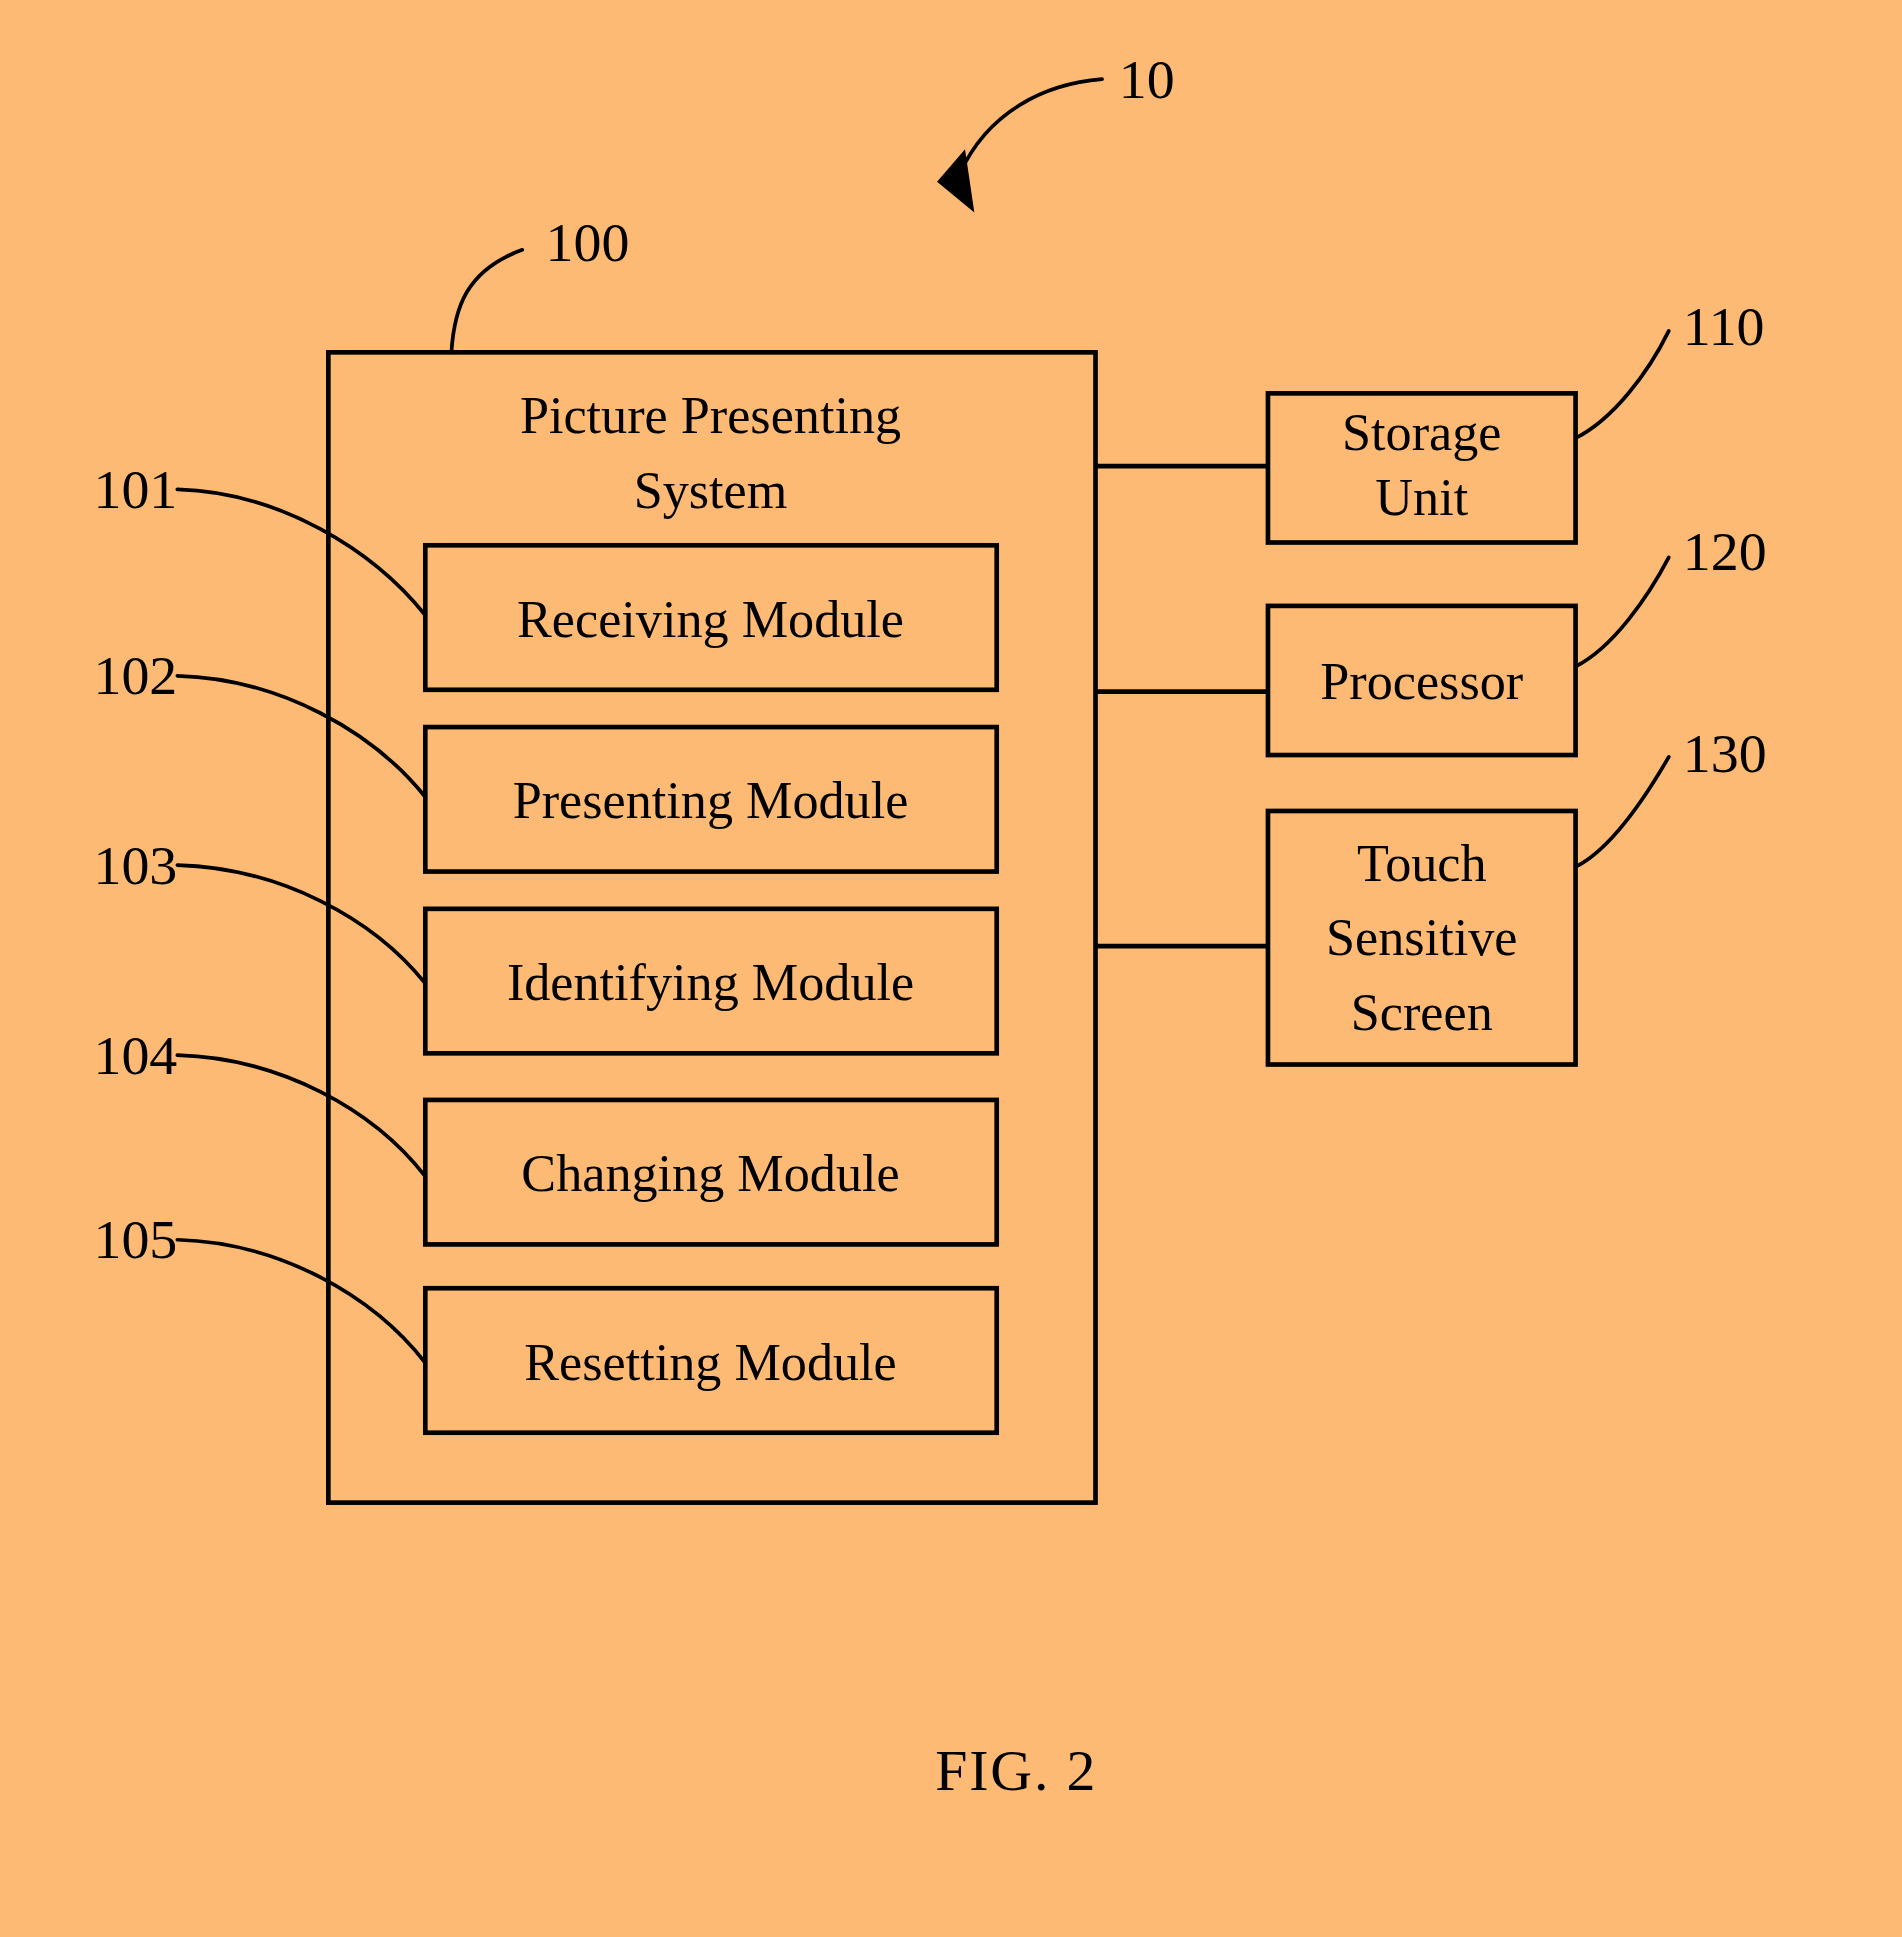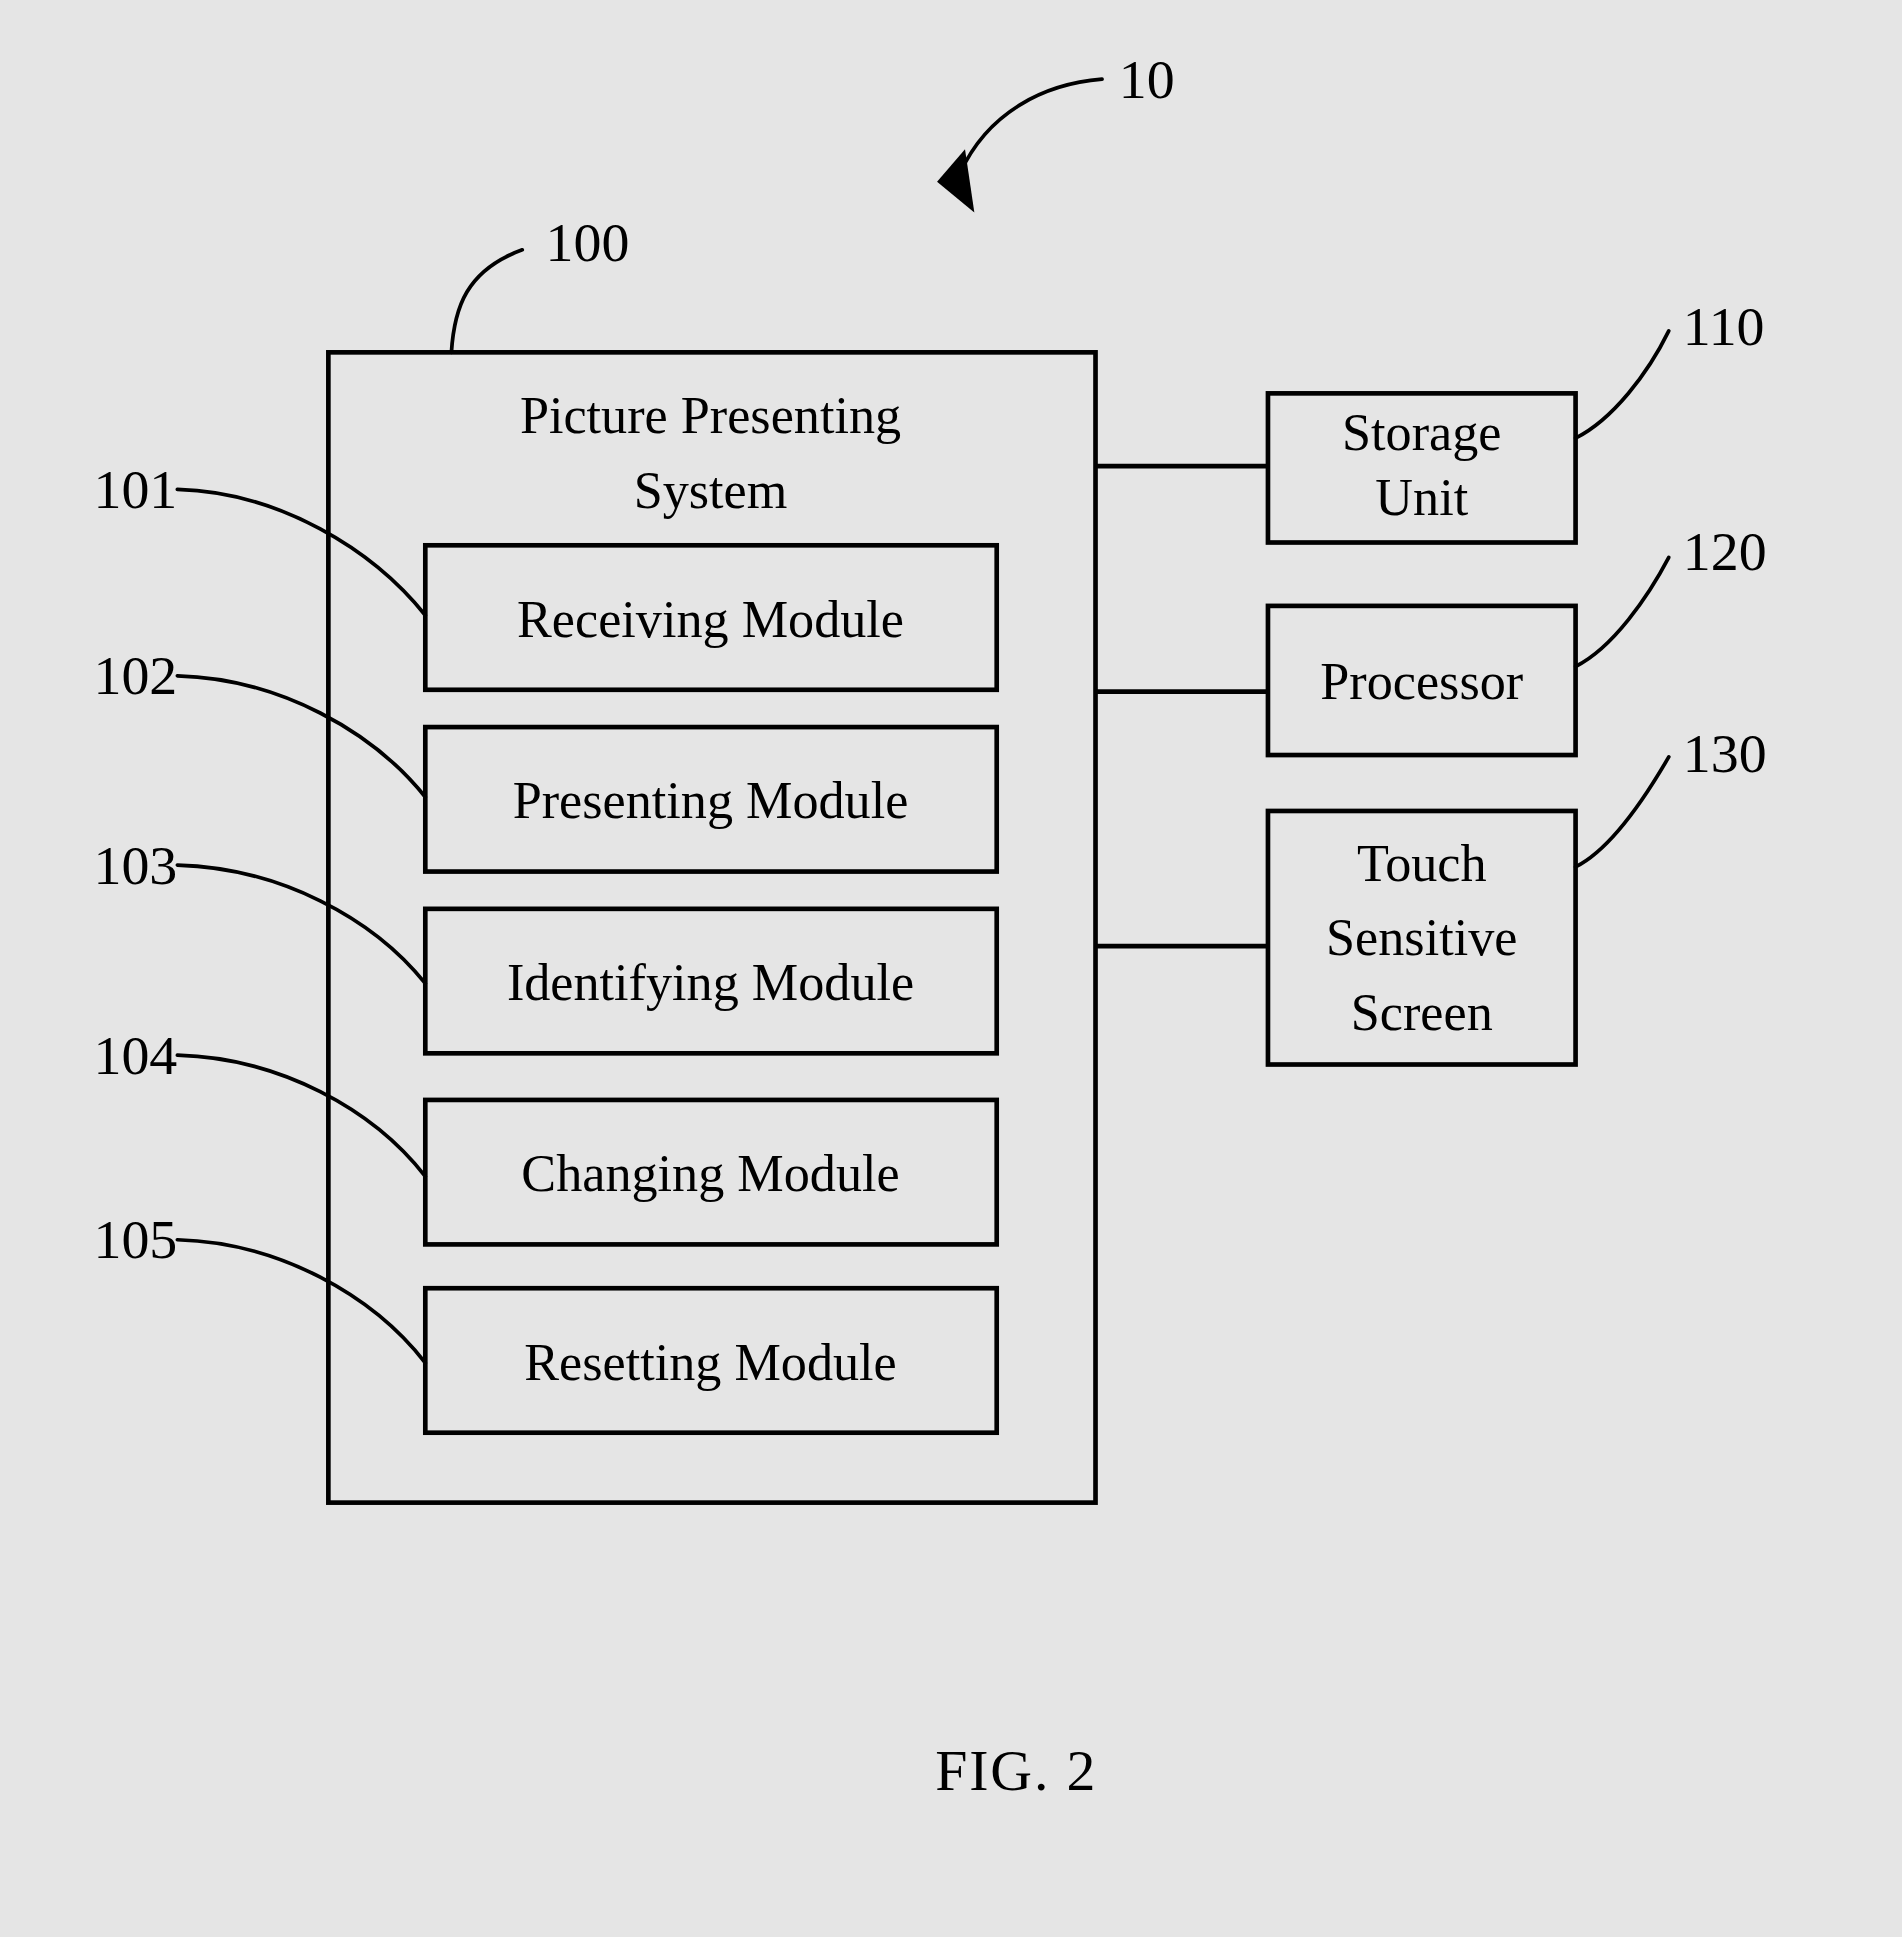--- a/index.html
+++ b/index.html
@@ -4,21 +4,21 @@
 <style>
   html, body {
     margin: 0;
     padding: 0;
     background: #ffffff;
   }
   #figure-root {
     position: relative;
     width: 1903px;
     height: 1937px;
-    background: #e5e5e5;
+    background: #fdba74;
     font-family: "Liberation Serif", "DejaVu Serif", serif;
     overflow: hidden;
   }
   svg#diagram {
     position: absolute;
     top: 0;
     left: 0;
     width: 1903px;
     height: 1937px;
     display: block;

